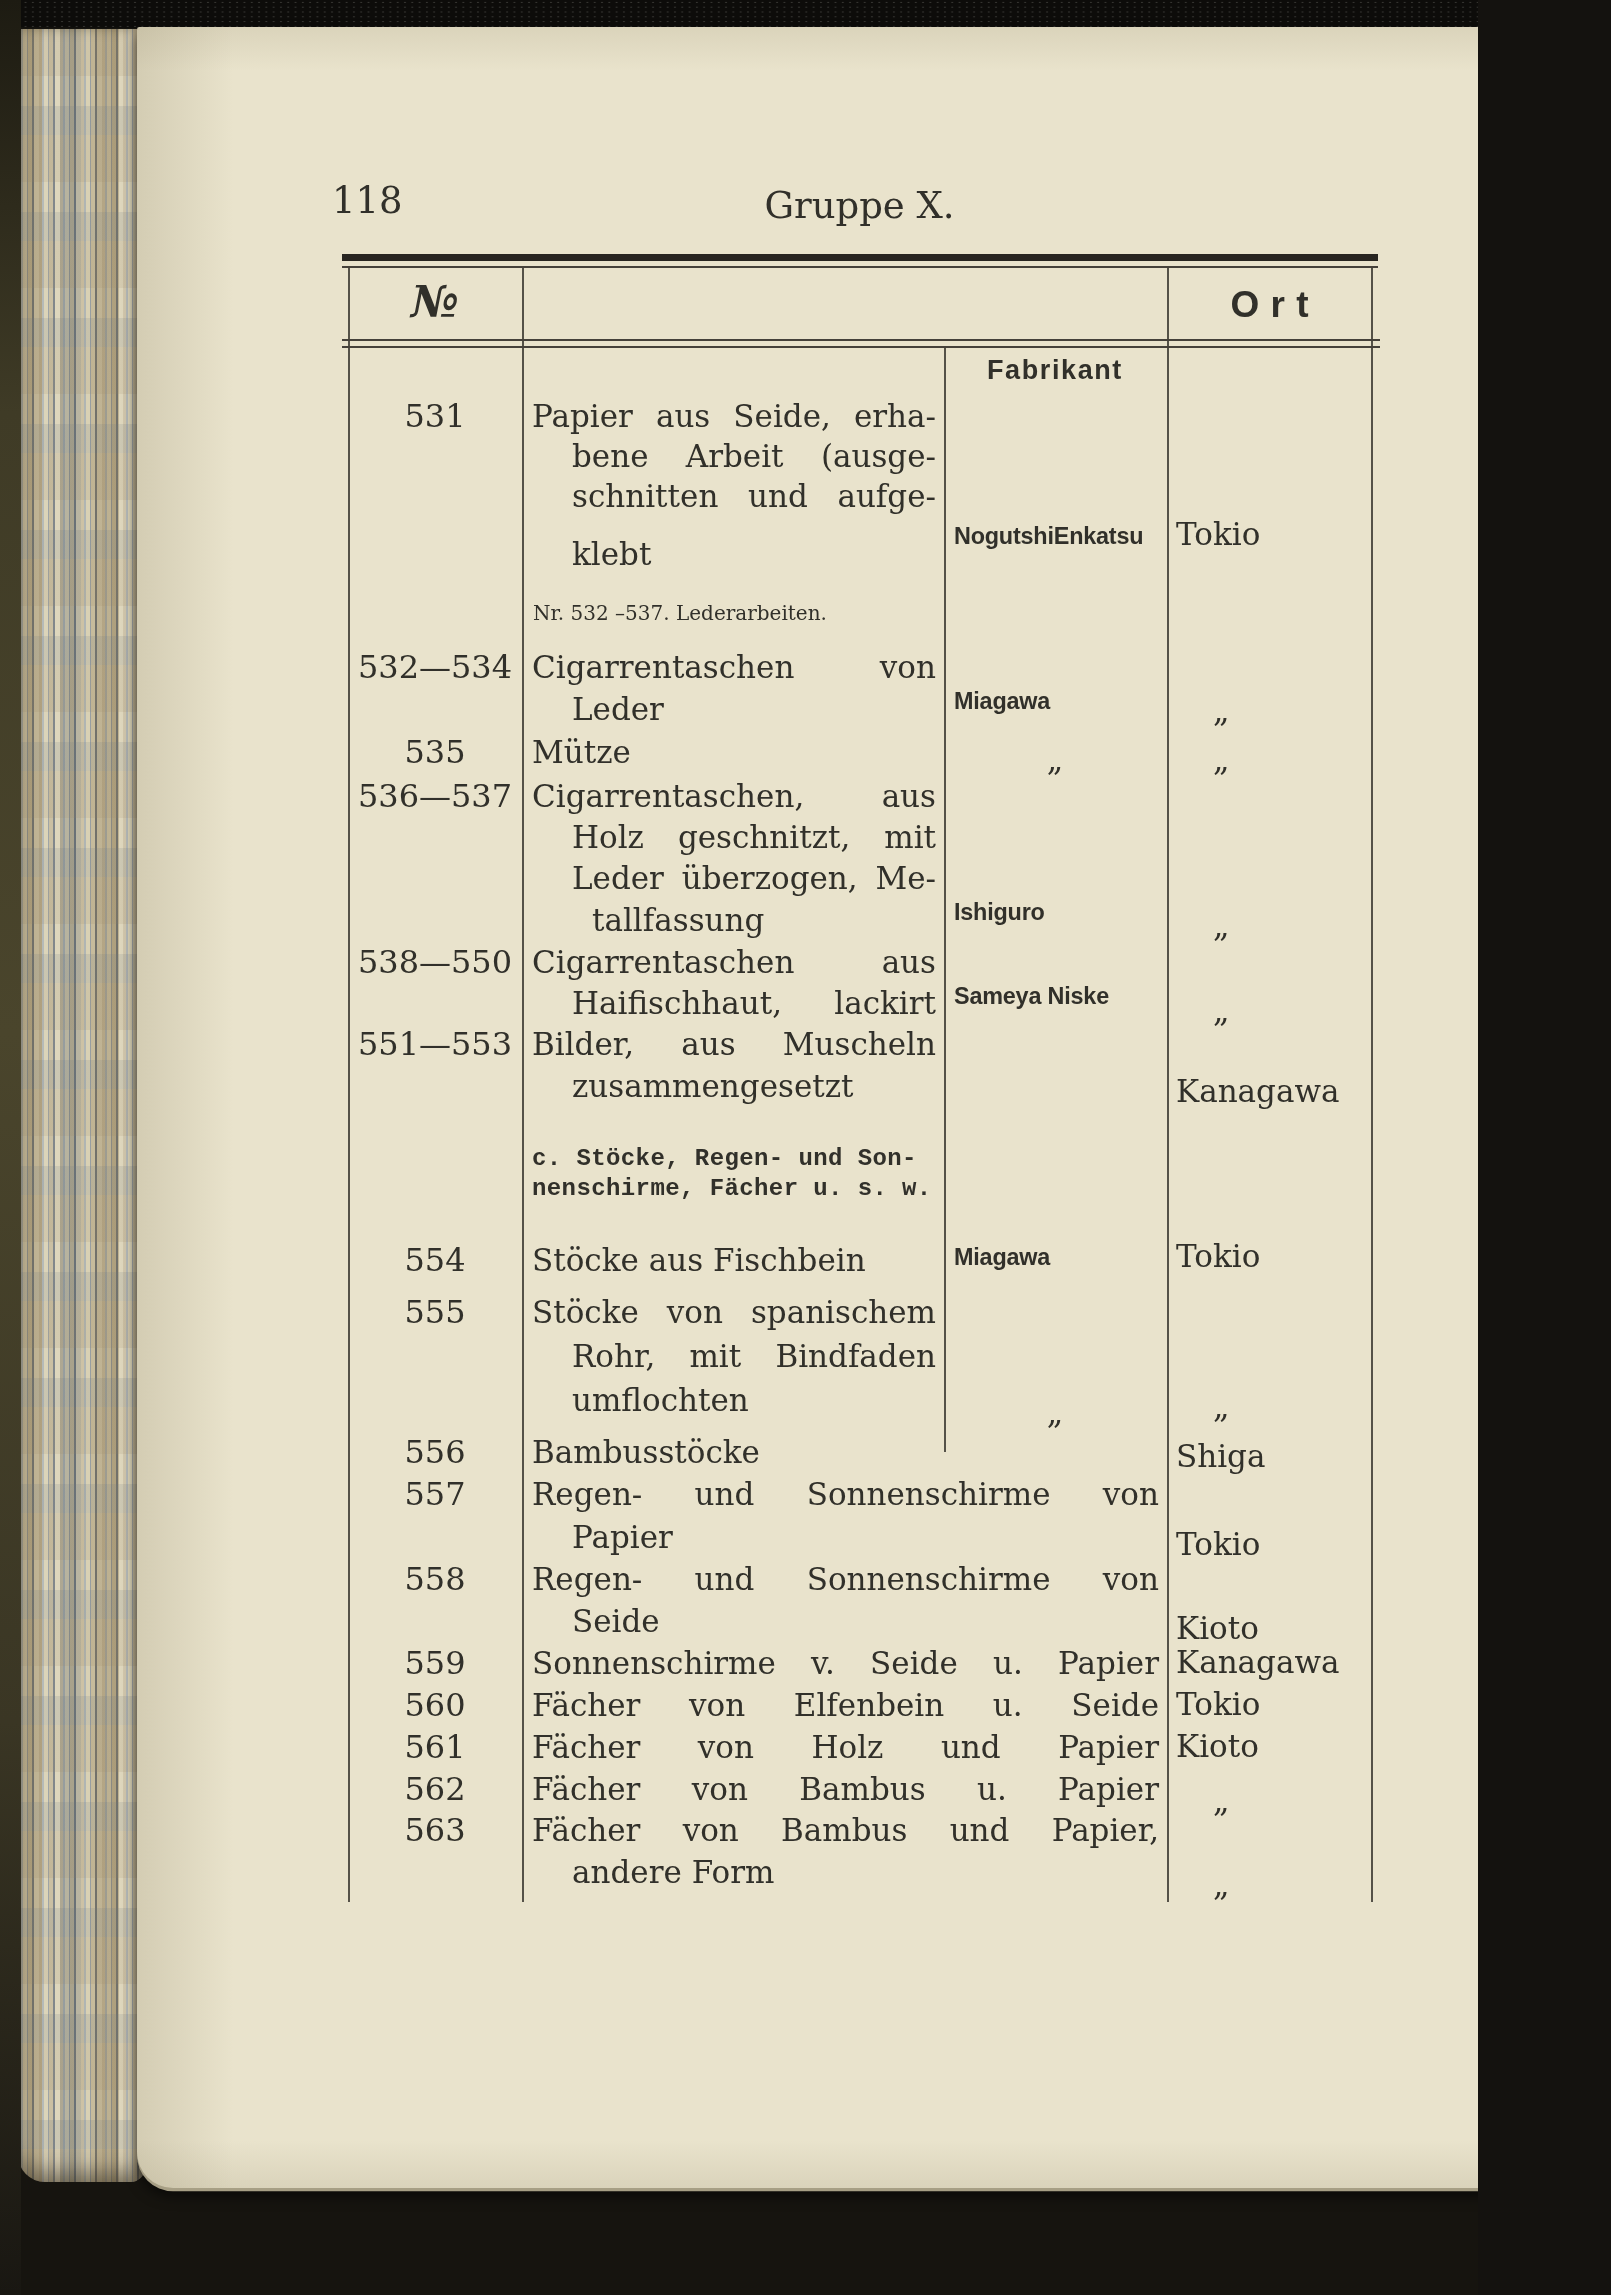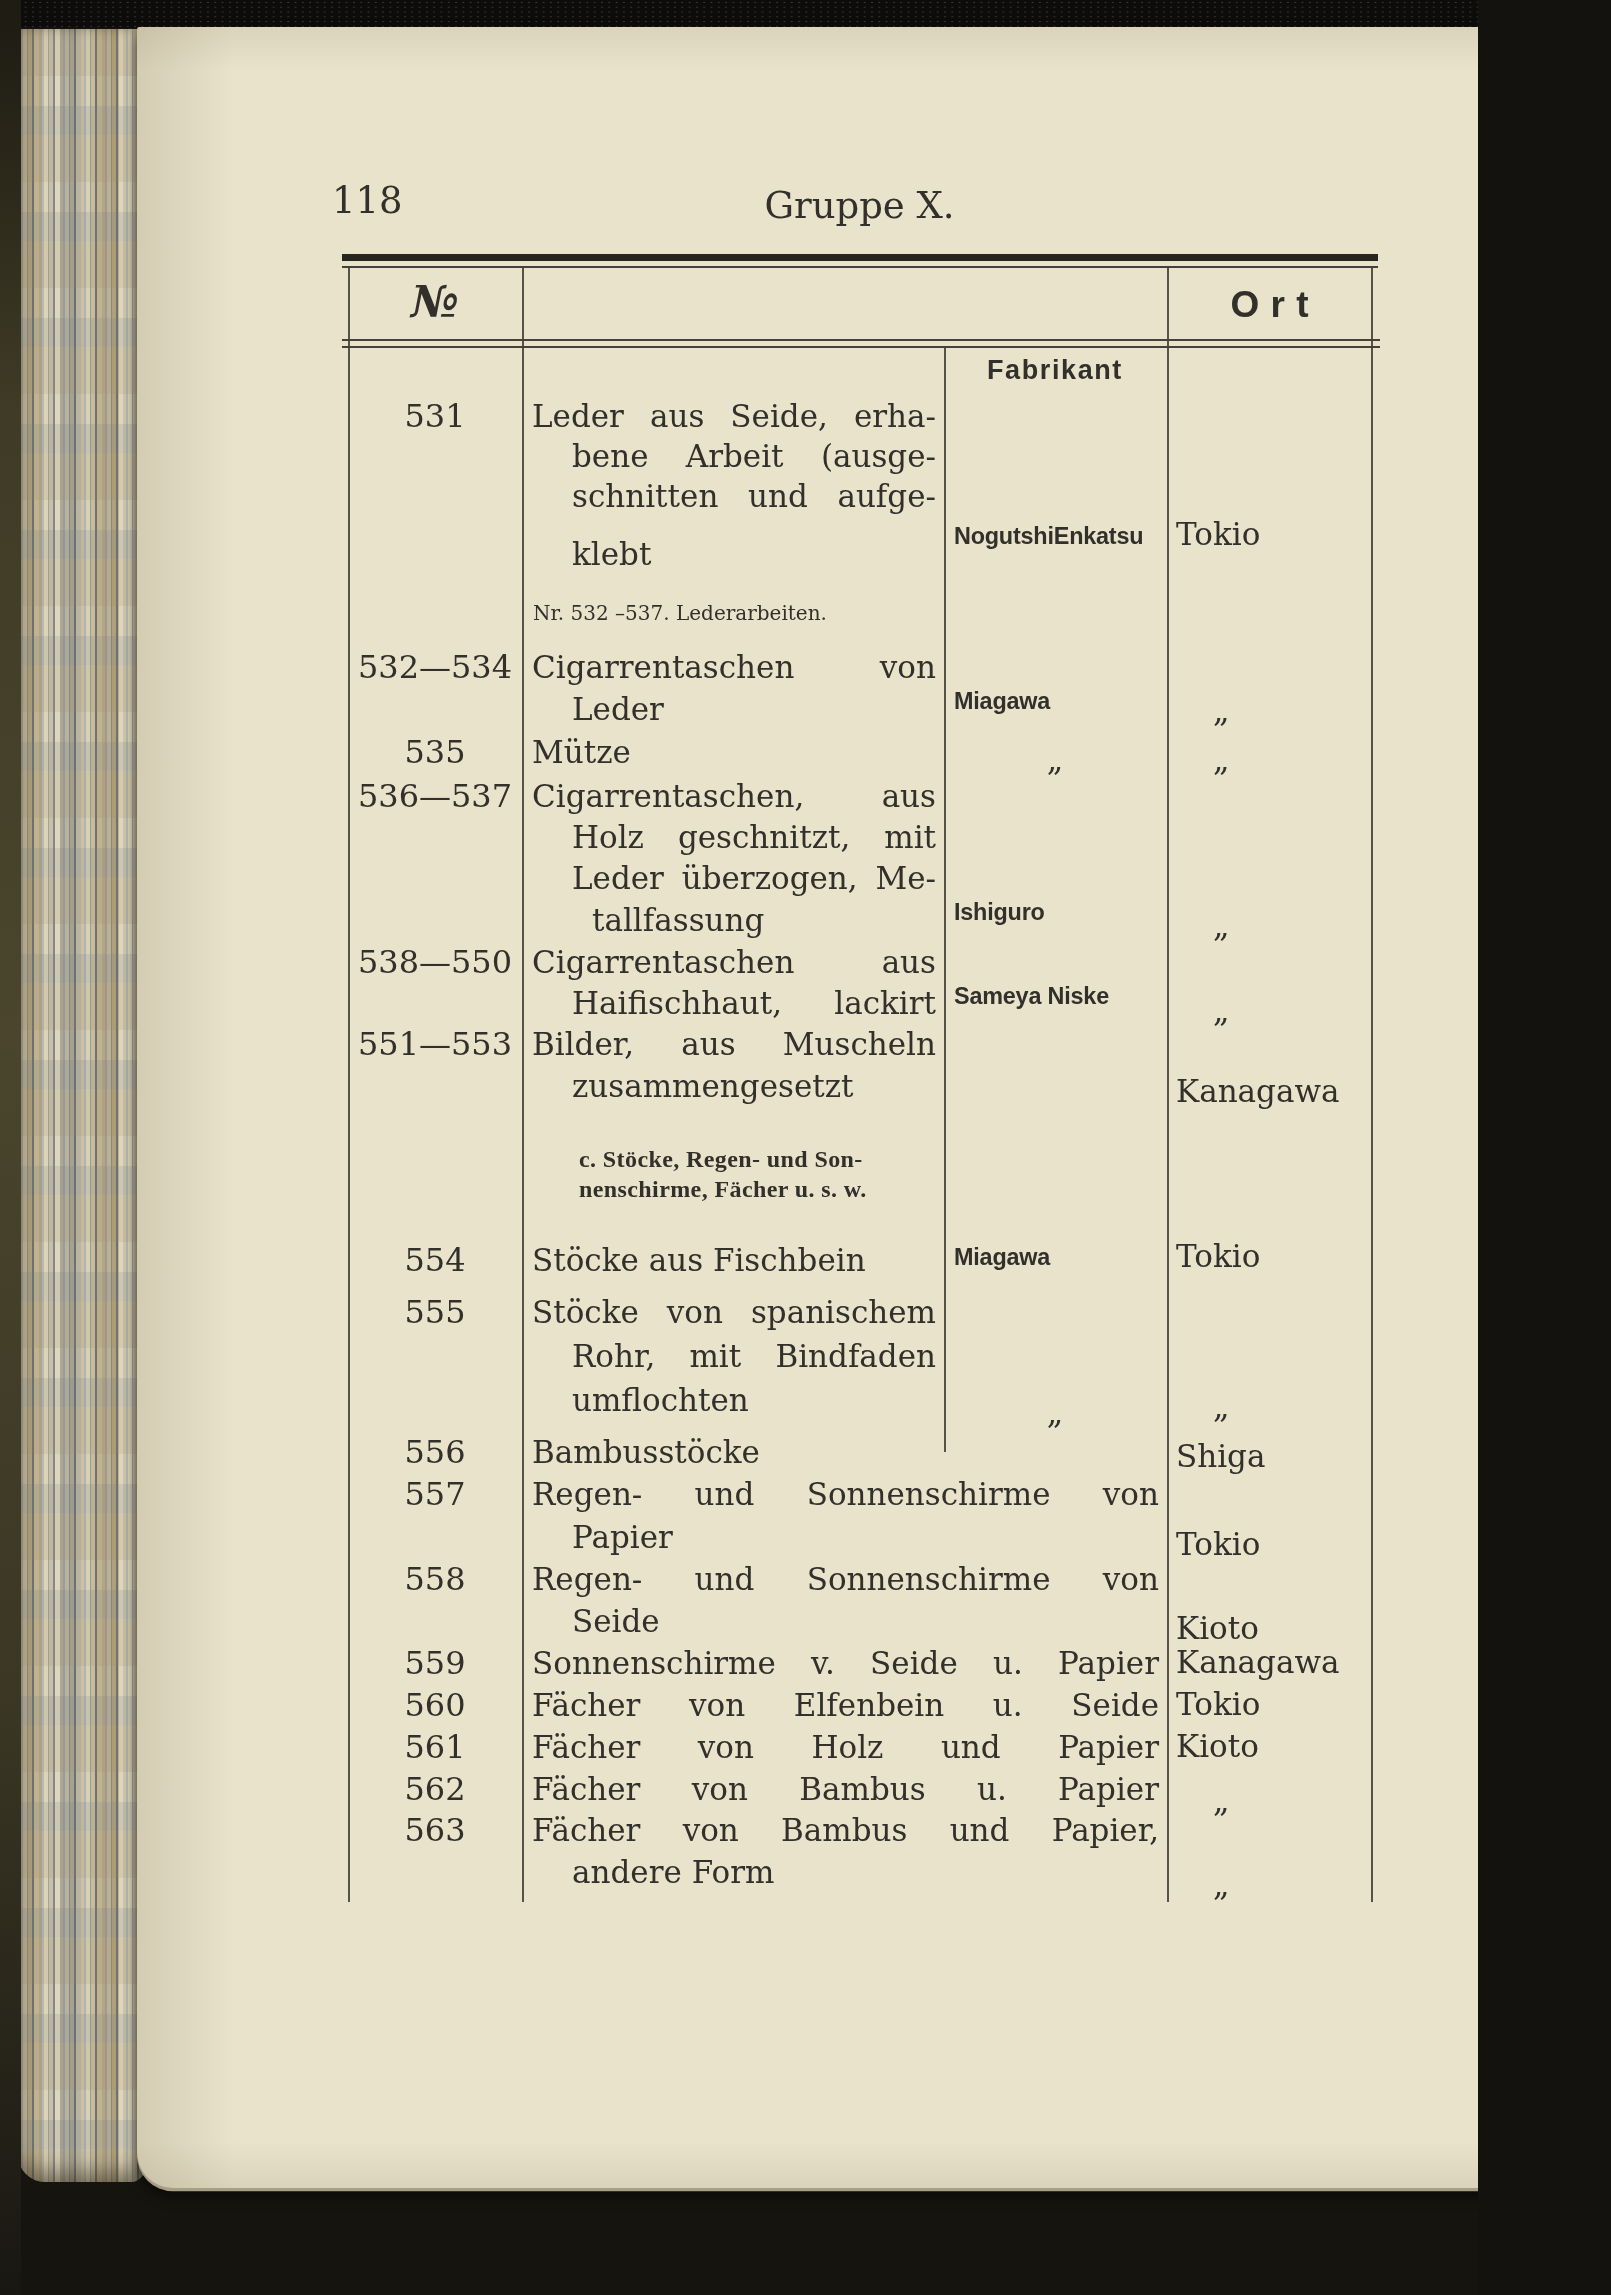--- a/index.html
+++ b/index.html
@@ -64,21 +64,21 @@
   #h-geg{left:522px;top:284px;width:645px;font-size:37px;letter-spacing:10.5px;padding-left:10.5px;box-sizing:border-box;}
   #h-ort{left:1167px;top:284px;width:205px;font-size:37px;letter-spacing:11.3px;padding-left:11.3px;box-sizing:border-box;}
   #h-fab{left:944px;top:355px;width:222px;font-size:27px;letter-spacing:1.6px;}
 
   
   .no-cell{position:absolute;left:352px;width:166px;text-align:center;font-size:32px;line-height:1;white-space:nowrap;}
   .obj-line{position:absolute;left:532px;font-size:31px;line-height:1.05;white-space:nowrap;}
   .obj-line.justified{white-space:normal;text-align:justify;text-align-last:justify;}
   .sub-serif{position:absolute;left:533px;font-size:20px;line-height:1;}
   .sub-bold{position:absolute;left:532px;font-size:24px;line-height:1;
-    font-family:Liberation Serif, serif;font-weight:bold;letter-spacing:0.4px;margin-left:47px;}
+    font-family:Liberation Mono, monospace;font-weight:bold;letter-spacing:0.4px;}
   .fab-cell{position:absolute;left:954px;width:206px;font-size:23.4px;line-height:1;
     font-family:"Liberation Sans",sans-serif;font-weight:bold;letter-spacing:-0.2px;white-space:nowrap;}
   .fab-ditto{position:absolute;left:944px;width:222px;text-align:center;font-size:32px;line-height:1;}
   .ort-cell{position:absolute;left:1176px;width:192px;font-size:31px;line-height:1;white-space:nowrap;}
   .ort-ditto{position:absolute;left:1213px;font-size:32px;line-height:1;}
 </style>
 </head>
 <body>
 
 <div id="scene">
@@ -107,21 +107,21 @@
     <div class="vrule" id="v-fab"></div>
     <div class="vrule" id="v-ort"></div>
     <div class="vrule" id="v-right"></div>
 
     <div class="hdr" id="h-no">№</div>
     <div class="hdr" id="h-ort">Ort</div>
     <div class="hdr" id="h-fab">Fabrikant</div>
 
     <div id="rows">
         <div class="no-cell" style="top: 400px;">531</div>
-        <div class="obj-line justified" style="top: 400px; left: 532px; width: 404px;">Leder aus Seide, erha-</div>
+        <div class="obj-line justified" style="top: 400px; left: 532px; width: 404px;">Papier aus Seide, erha-</div>
         <div class="obj-line justified" style="top: 440px; left: 572px; width: 364px;">bene Arbeit (ausge-</div>
         <div class="obj-line justified" style="top: 480px; left: 572px; width: 364px;">schnitten und aufge-</div>
         <div class="obj-line" style="top: 515px; left: 572px; width: 364px; margin-top: 23px;">klebt</div>
         <div class="fab-cell" style="top: 525px;">NogutshiEnkatsu</div>
         <div class="ort-cell" style="top: 519px;">Tokio</div>
         <div class="sub-serif" style="top: 603px;">Nr. 532 –537. Lederarbeiten.</div>
         <div class="no-cell" style="top: 651px;">532—534</div>
         <div class="obj-line justified" style="top: 651px; left: 532px; width: 404px;">Cigarrentaschen von</div>
         <div class="obj-line" style="top: 693px; left: 572px; width: 364px;">Leder</div>
         <div class="fab-cell" style="top: 690px;">Miagawa</div>

